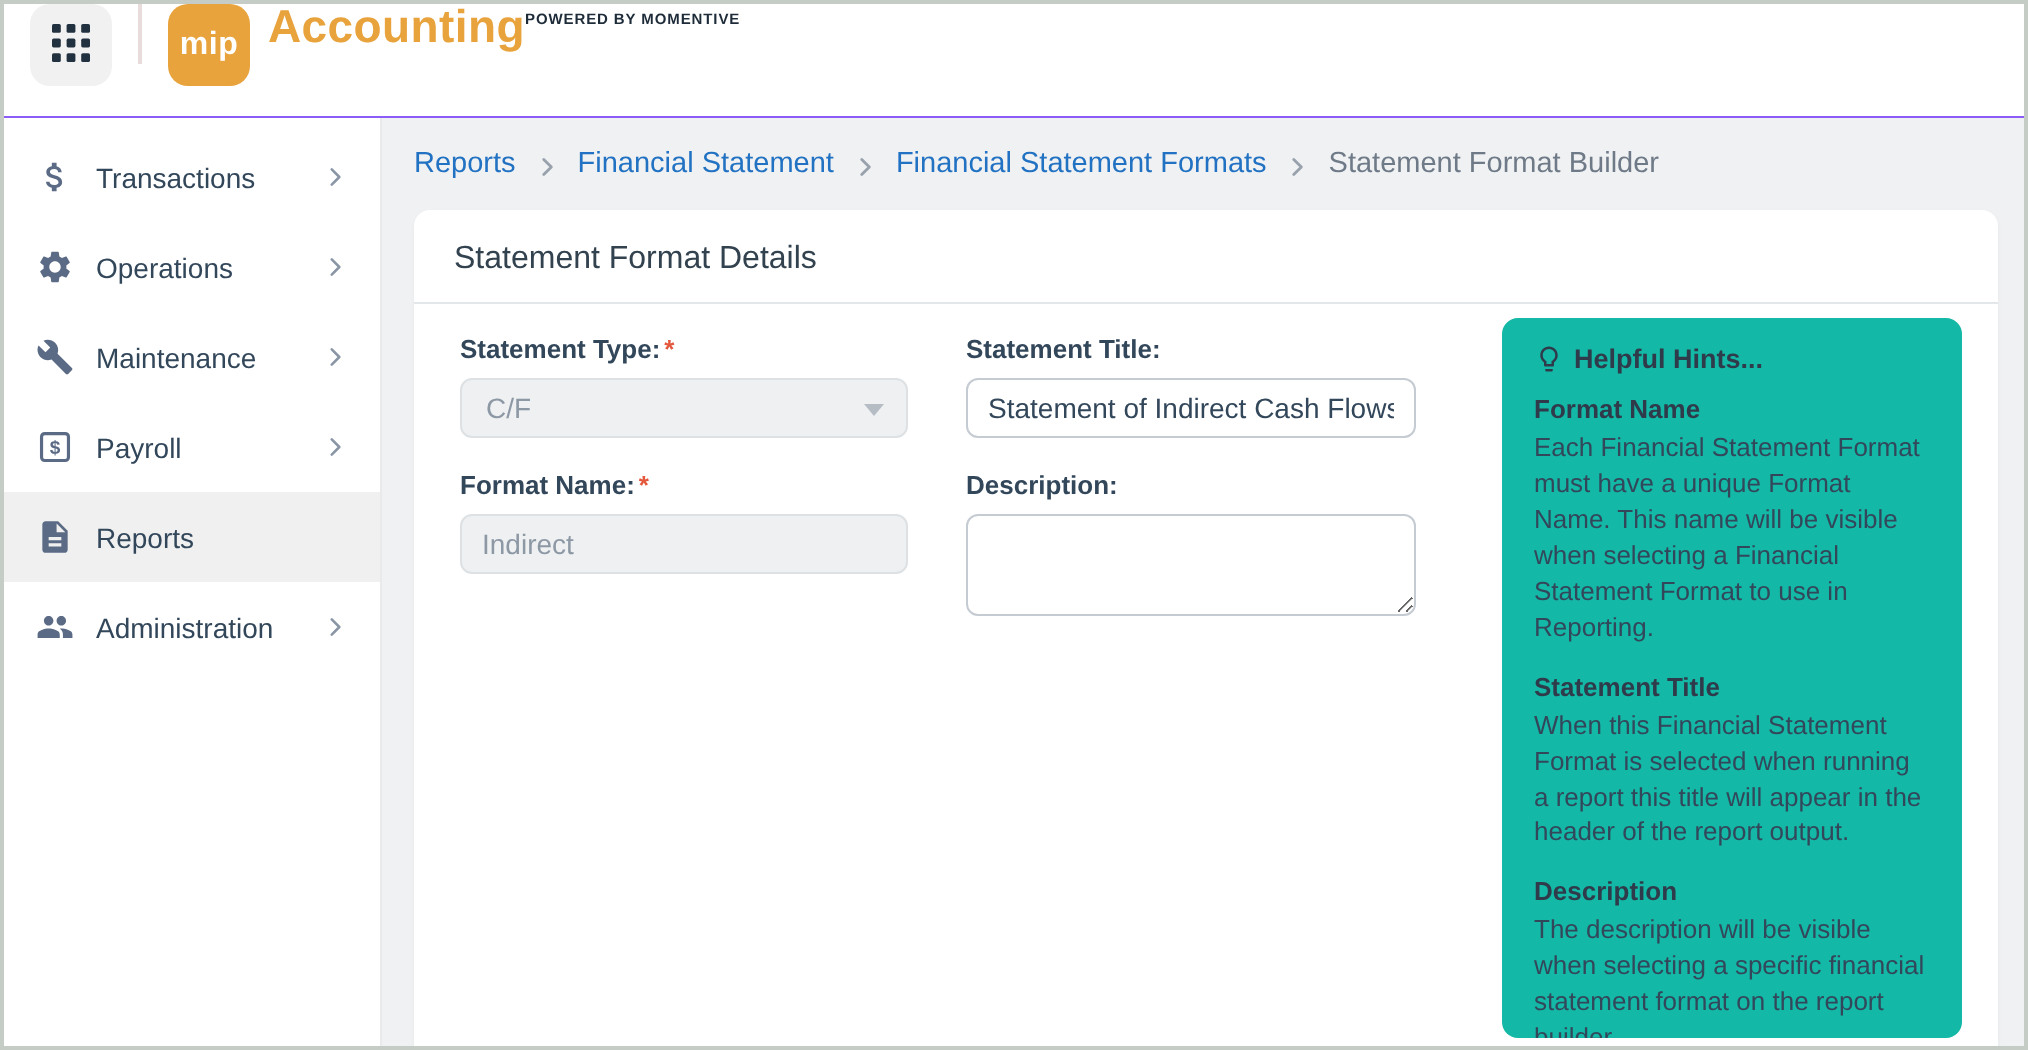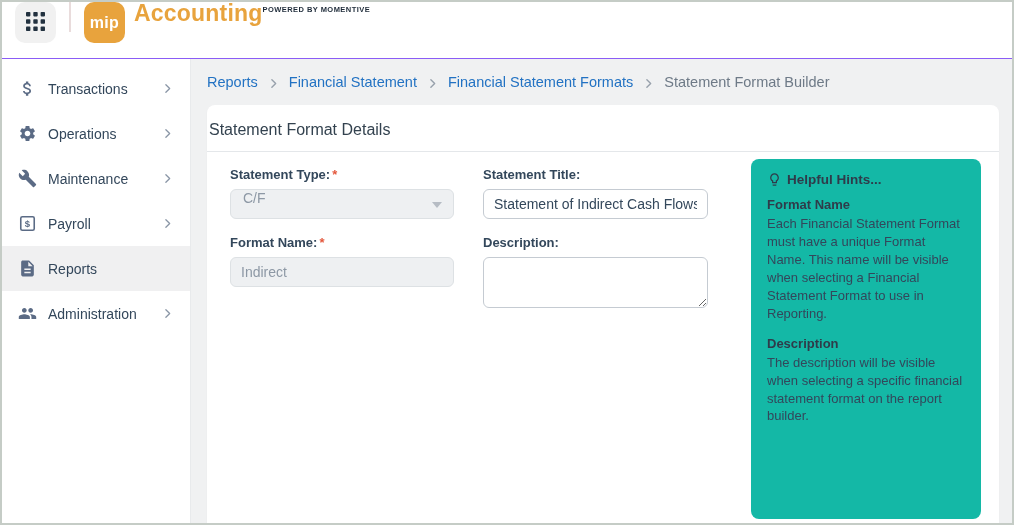--- a/index.html
+++ b/index.html
@@ -59,33 +59,33 @@
   .breadcrumb a { color: #2272c3; text-decoration: none; cursor: pointer; }
   .crumb-sep { width: 13px; height: 13px; color: #98a1ac; margin: 2px 9px 0 9px; }
   .crumb-sep svg { width: 100%; height: 100%; display: block; }
   .crumb-current { color: #6e7a87; text-align: right; }
 
   
   .card {
     flex: 1; background: #fff; border-radius: 8px 8px 0 0;
     position: relative; box-shadow: 0 1px 2px rgba(0,0,0,.04);
   }
-  .card-title { font-size: 16px; color: #33424f; padding: 16px 16px 12px 2px; }
+  .card-title { font-size: 16px; color: #33424f; padding: 16px 16px 12px 20px; }
   .card-divider { height: 1px; background: #e4e7ea; }
 
   .form-area { padding: 15px 0 0 23px; }
   .form-row { display: flex; margin-bottom: 16px; }
   .form-col1 { width: 224px; margin-right: 29px; }
   .form-col2 { width: 225px; }
   .field-label { font-size: 13px; font-weight: bold; color: #33475b; margin-bottom: 7px; }
   .req { color: #e4583d; margin-left: 2px; }
 
   .select-box {
     height: 30px; background: #eef0f2; border: 1px solid #dde1e4; border-radius: 6px;
-    display: flex; padding: 0 12px; color: #8d98a5; font-size: 14px;
+    display: flex; align-items: center; padding: 0 12px; color: #8d98a5; font-size: 14px;
     position: relative;
   }
   .select-caret {
     position: absolute; right: 11px; top: 12px;
     width: 0; height: 0; border-left: 5px solid transparent; border-right: 5px solid transparent;
     border-top: 6px solid #b6bcc4;
   }
   .text-input {
     width: 100%; height: 30px; background: #fff; border: 1px solid #c5cbd2; border-radius: 6px;
     padding: 0 10px; font-size: 14px; color: #33475b; font-family: "Liberation Sans", sans-serif;
@@ -302,20 +302,24 @@
                 </svg>
             </span>
             <span>Helpful Hints...</span>
           </div>
 
           <div class="hint-section">
             <div class="hint-heading">Format Name</div>
             <div class="hint-body">Each Financial Statement Format must have a unique Format Name. This name will be visible when selecting a Financial Statement Format to use in Reporting.</div>
           </div>
 
+          <div class="hint-section">
+            <div class="hint-heading">Statement Title</div>
+            <div class="hint-body">When this Financial Statement Format is selected when running a report this title will appear in the header of the report output.</div>
+          </div>
 
           <div class="hint-section">
             <div class="hint-heading">Description</div>
             <div class="hint-body">The description will be visible when selecting a specific financial statement format on the report builder.</div>
           </div>
         </div>
 
       </div>
     </div>
   </div>

